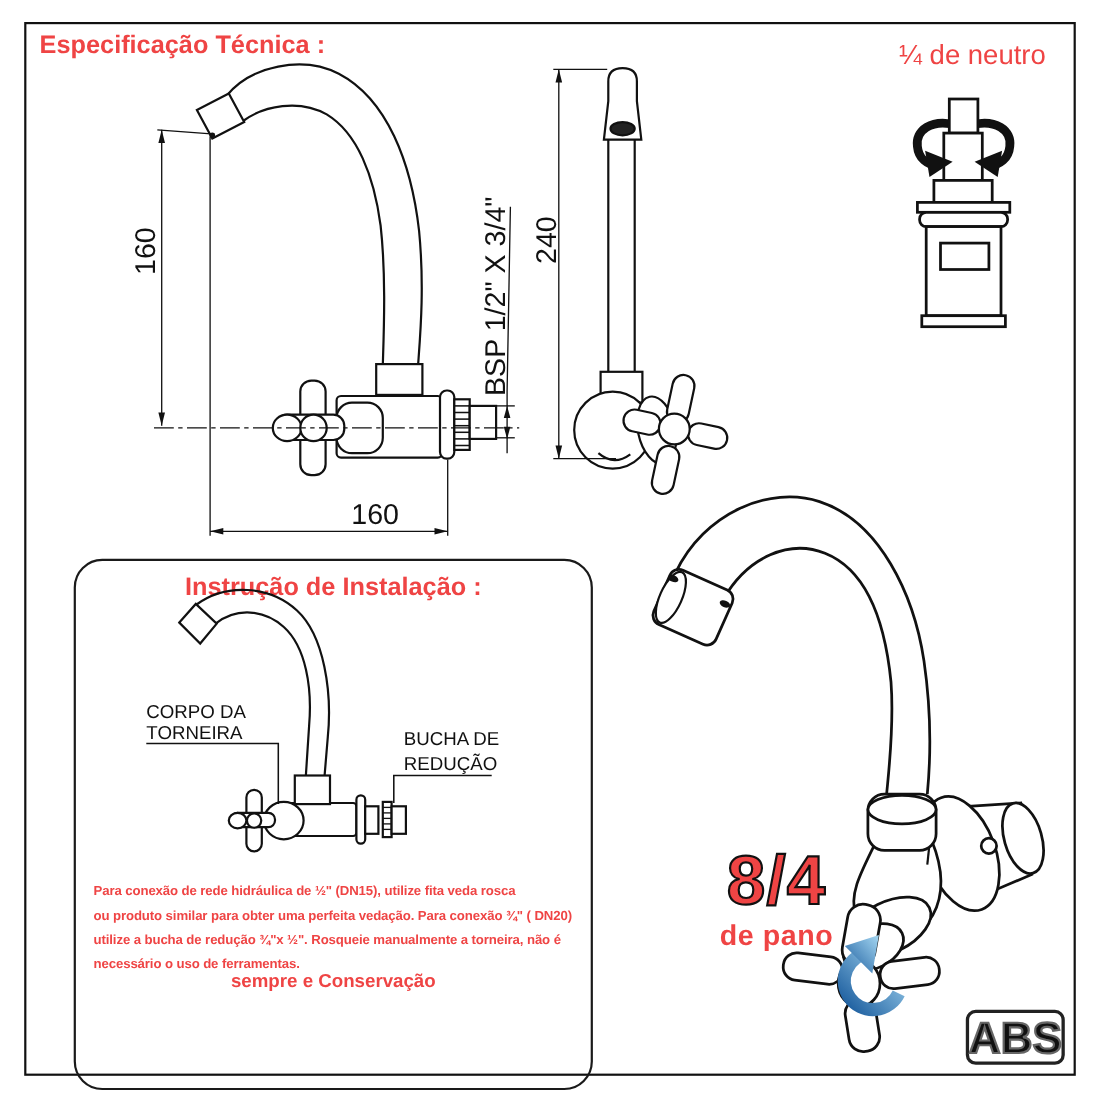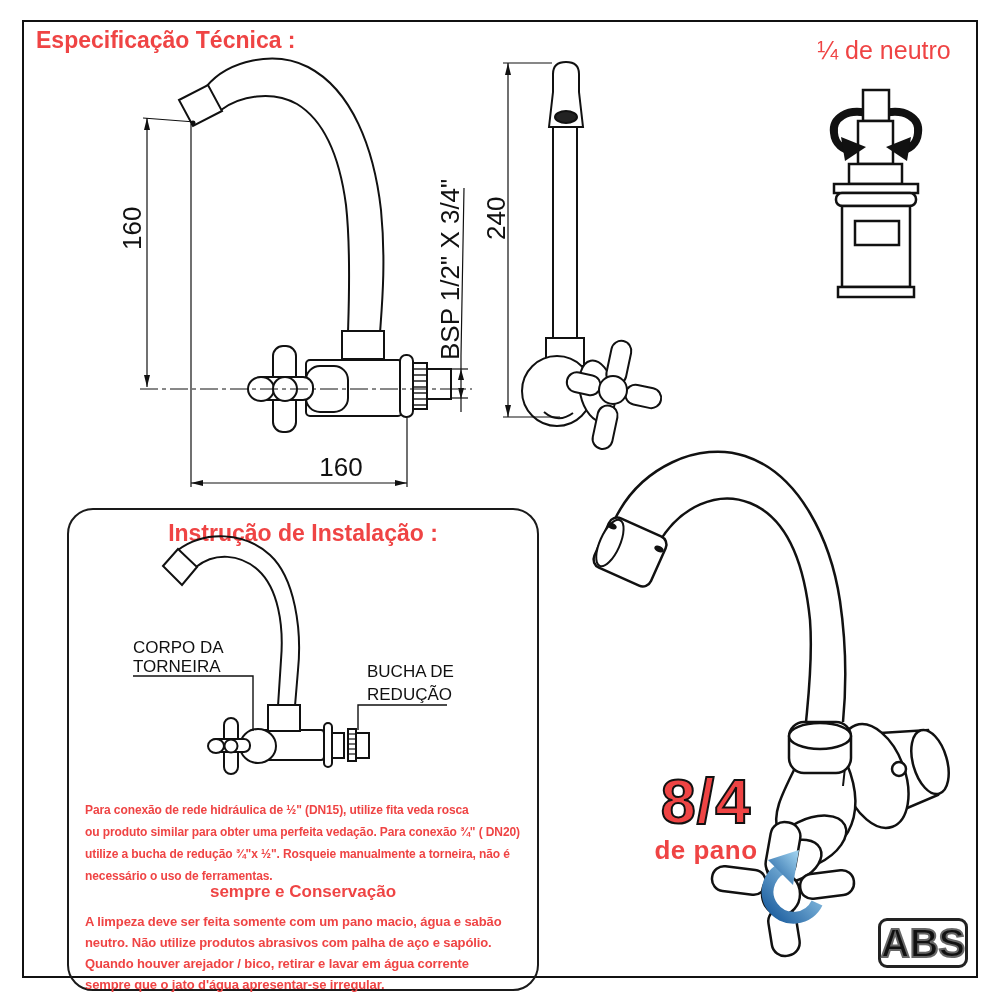--- a/index.html
+++ b/index.html
@@ -146,24 +146,20 @@
     <text class="dim-txt" transform="translate(505,240) rotate(-90)">240</text>
   </svg>
 
   <div class="install-box">
     <div class="install-heading">Instrução de Instalação :</div>
     <div class="para para-connection">Para conexão de rede hidráulica de ½" (DN15), utilize fita veda rosca
 ou produto similar para obter uma perfeita vedação. Para conexão ¾" ( DN20)
 utilize a bucha de redução ¾"x ½".  Rosqueie manualmente a torneira, não é
 necessário o uso de ferramentas.</div>
     <div class="cleaning-heading">sempre e Conservação</div>
-    <div class="para para-cleaning">A limpeza deve ser feita somente com um pano macio, água e sabão
-neutro. Não utilize produtos  abrasivos com palha de aço e sapólio.
-Quando houver arejador / bico, retirar e lavar em água corrente
-sempre que o jato d'água apresentar-se irregular.</div>
   </div>
 
   <svg style="left:40px;top:535px;" width="472" height="245" viewBox="40 535 472 245">
     <g fill="#fff" stroke="#111" stroke-width="2">
       <path d="M178,550 C205,530 245,532 270,555 C295,578 302,630 298,670 L295,706" fill="none"></path>
       <path d="M196,567 C215,552 240,554 258,570 C278,588 284,625 281,660 L278,706" fill="none"></path>
       <path d="M163,566 L178,549 L197,567 L182,585 Z"></path>
       <rect x="250" y="730" width="74" height="30" rx="3"></rect>
       <rect x="268" y="705" width="32" height="26"></rect>
       <ellipse cx="258" cy="746" rx="18" ry="17"></ellipse>

